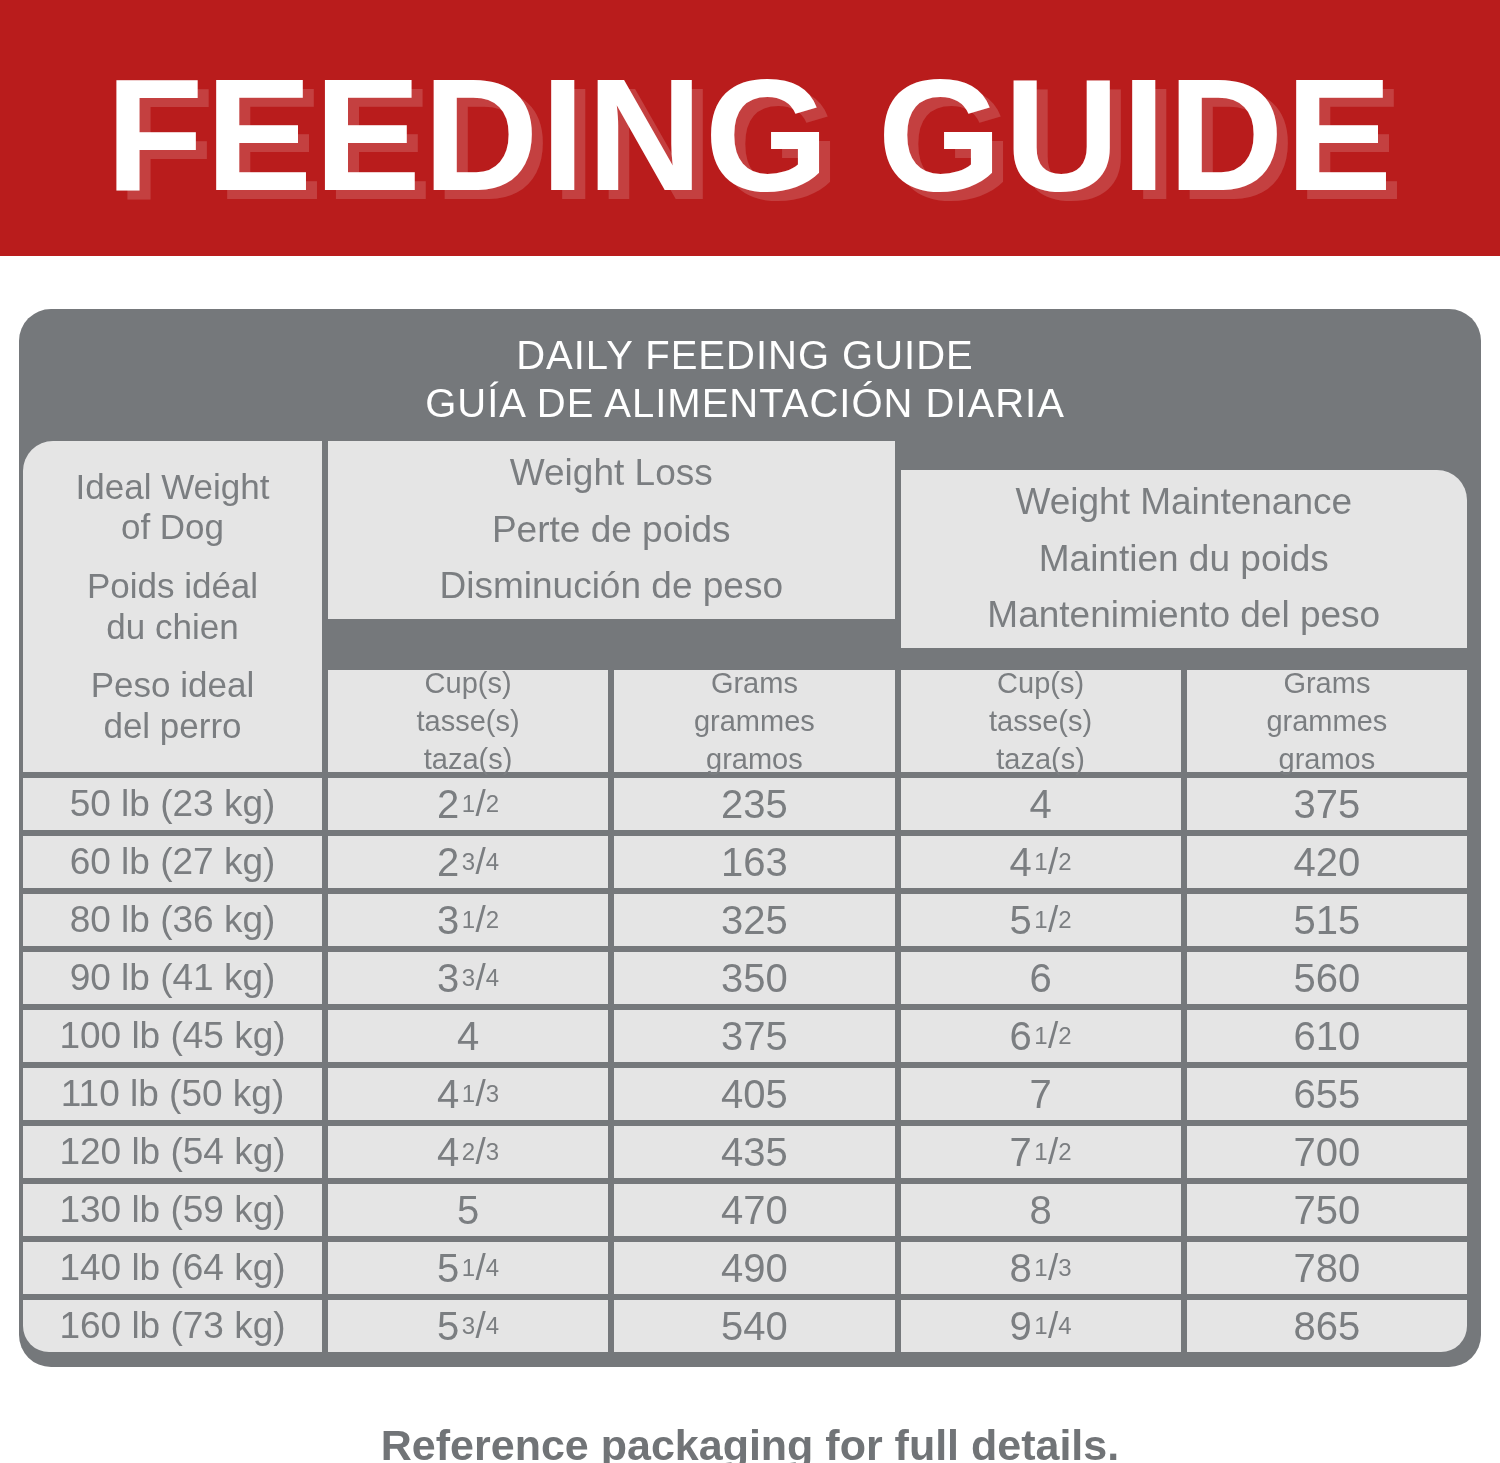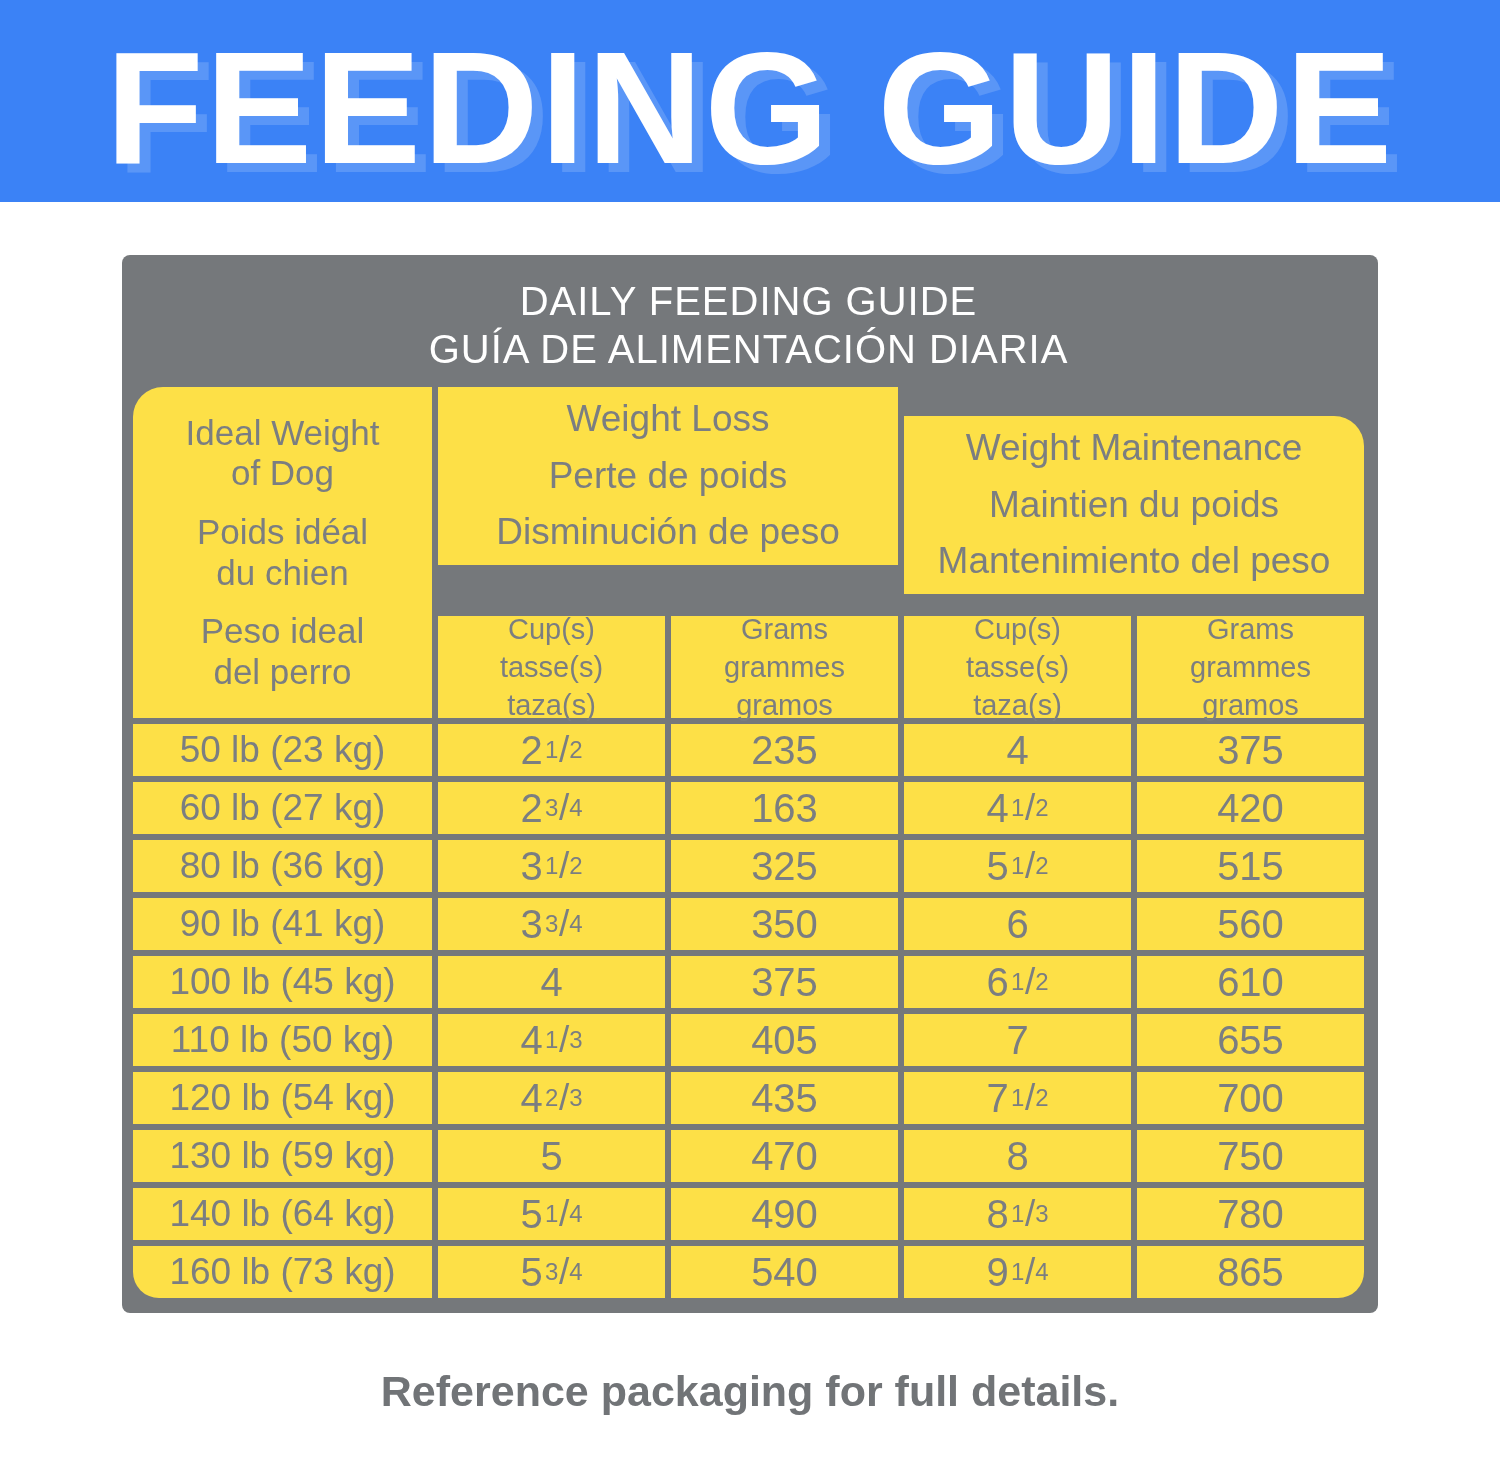--- a/index.html
+++ b/index.html
@@ -4,59 +4,59 @@
 <style>
   html,body { margin:0; padding:0; background:#ffffff; }
   body {
     width:1500px; height:1463px;
     font-family:"Liberation Sans", sans-serif;
     -webkit-font-smoothing:antialiased;
   }
 
   
   .banner {
-    width:100%; height:202px;
-    background:#3b82f6;
+    width:100%; height:256px;
+    background:#b91c1c;
     display:flex; align-items:center; justify-content:center;
     overflow:hidden;
   }
   .banner h1 {
     margin:0; padding-top:14px;
     color:#ffffff;
     font-size:160px; font-weight:800; letter-spacing:2px;
     white-space:nowrap;
     text-shadow:11px 9px 0 rgba(255,255,255,0.16);
   }
 
   .gap { height:53px; }
 
   
   .panel {
-    width:1256px; margin:0 auto;
+    width:1462px; margin:0 auto;
     background:#75787b;
-    border-radius:8px;
-    padding:0 14px 15px 11px;
+    border-radius:32px;
+    padding:0 14px 15px 4px;
     box-sizing:border-box;
   }
   .panel-title {
     padding:22px 0 14px 0;
     text-align:center;
     color:#ffffff;
     font-size:40px; font-weight:400; letter-spacing:1px;
     line-height:1.2;
   }
 
   
   .tgrid {
     display:grid;
     grid-template-columns:299px 1fr 1fr 1fr 1fr;
     gap:6px;
   }
   .cell {
-    background:#fde047;
+    background:#e5e5e5;
     color:#7b7e81;
     display:flex; align-items:center; justify-content:center;
     text-align:center;
   }
   
   .h-weight {
     grid-row:1 / 3; grid-column:1;
     flex-direction:column;
     border-top-left-radius:30px;
     font-size:35px; line-height:1.16;

